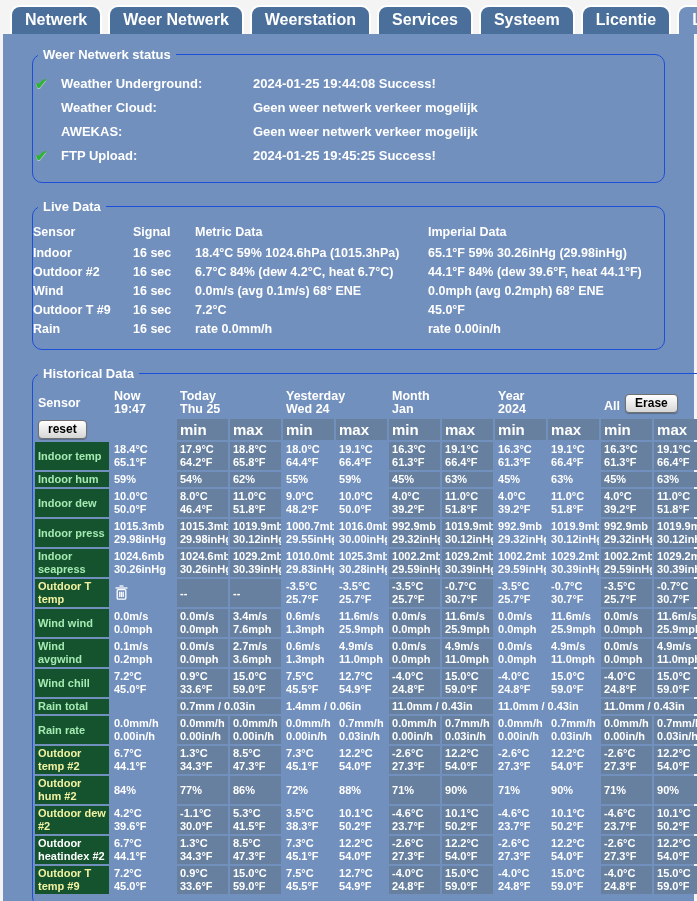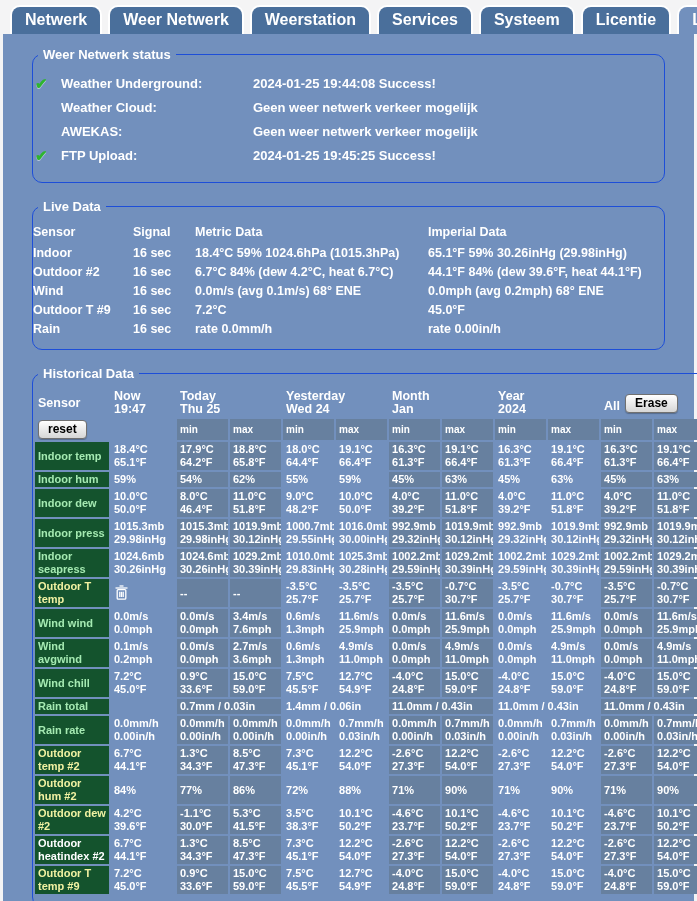--- a/index.html
+++ b/index.html
@@ -53,21 +53,21 @@
     color:#fff; font-size:11px; margin-top:2px;
   }
   .hist-table th, .hist-table td {
     text-align:left; vertical-align:middle;
     padding:1px 3px; line-height:13px;
     white-space:pre-line; overflow:hidden;
     font-weight:bold;
   }
   .cell-dark { background:#67809f; }
   .group-hd { font-size:12.5px; line-height:15px; vertical-align:middle; padding-bottom:4px; }
-  .minmax { background:#67809f; font-size:10px; padding:2px 4px; height:15px; }
+  .minmax { background:#67809f; font-size:15px; padding:2px 4px; height:15px; }
   .rowlabel { background:#14532d; }
   .lbl-green { color:#a5eab2; }
   .lbl-yellow { color:#f2f2a2; }
   .lbl-white { color:#ffffff; }
   .merged { text-align:center; }
   .all-hd { display:flex; align-items:flex-end; gap:5px; }
   .ui-btn {
     font-family:"Liberation Sans", sans-serif;
     font-size:12px; font-weight:bold; color:#000;
     background:linear-gradient(#ffffff,#d6d6d6);

